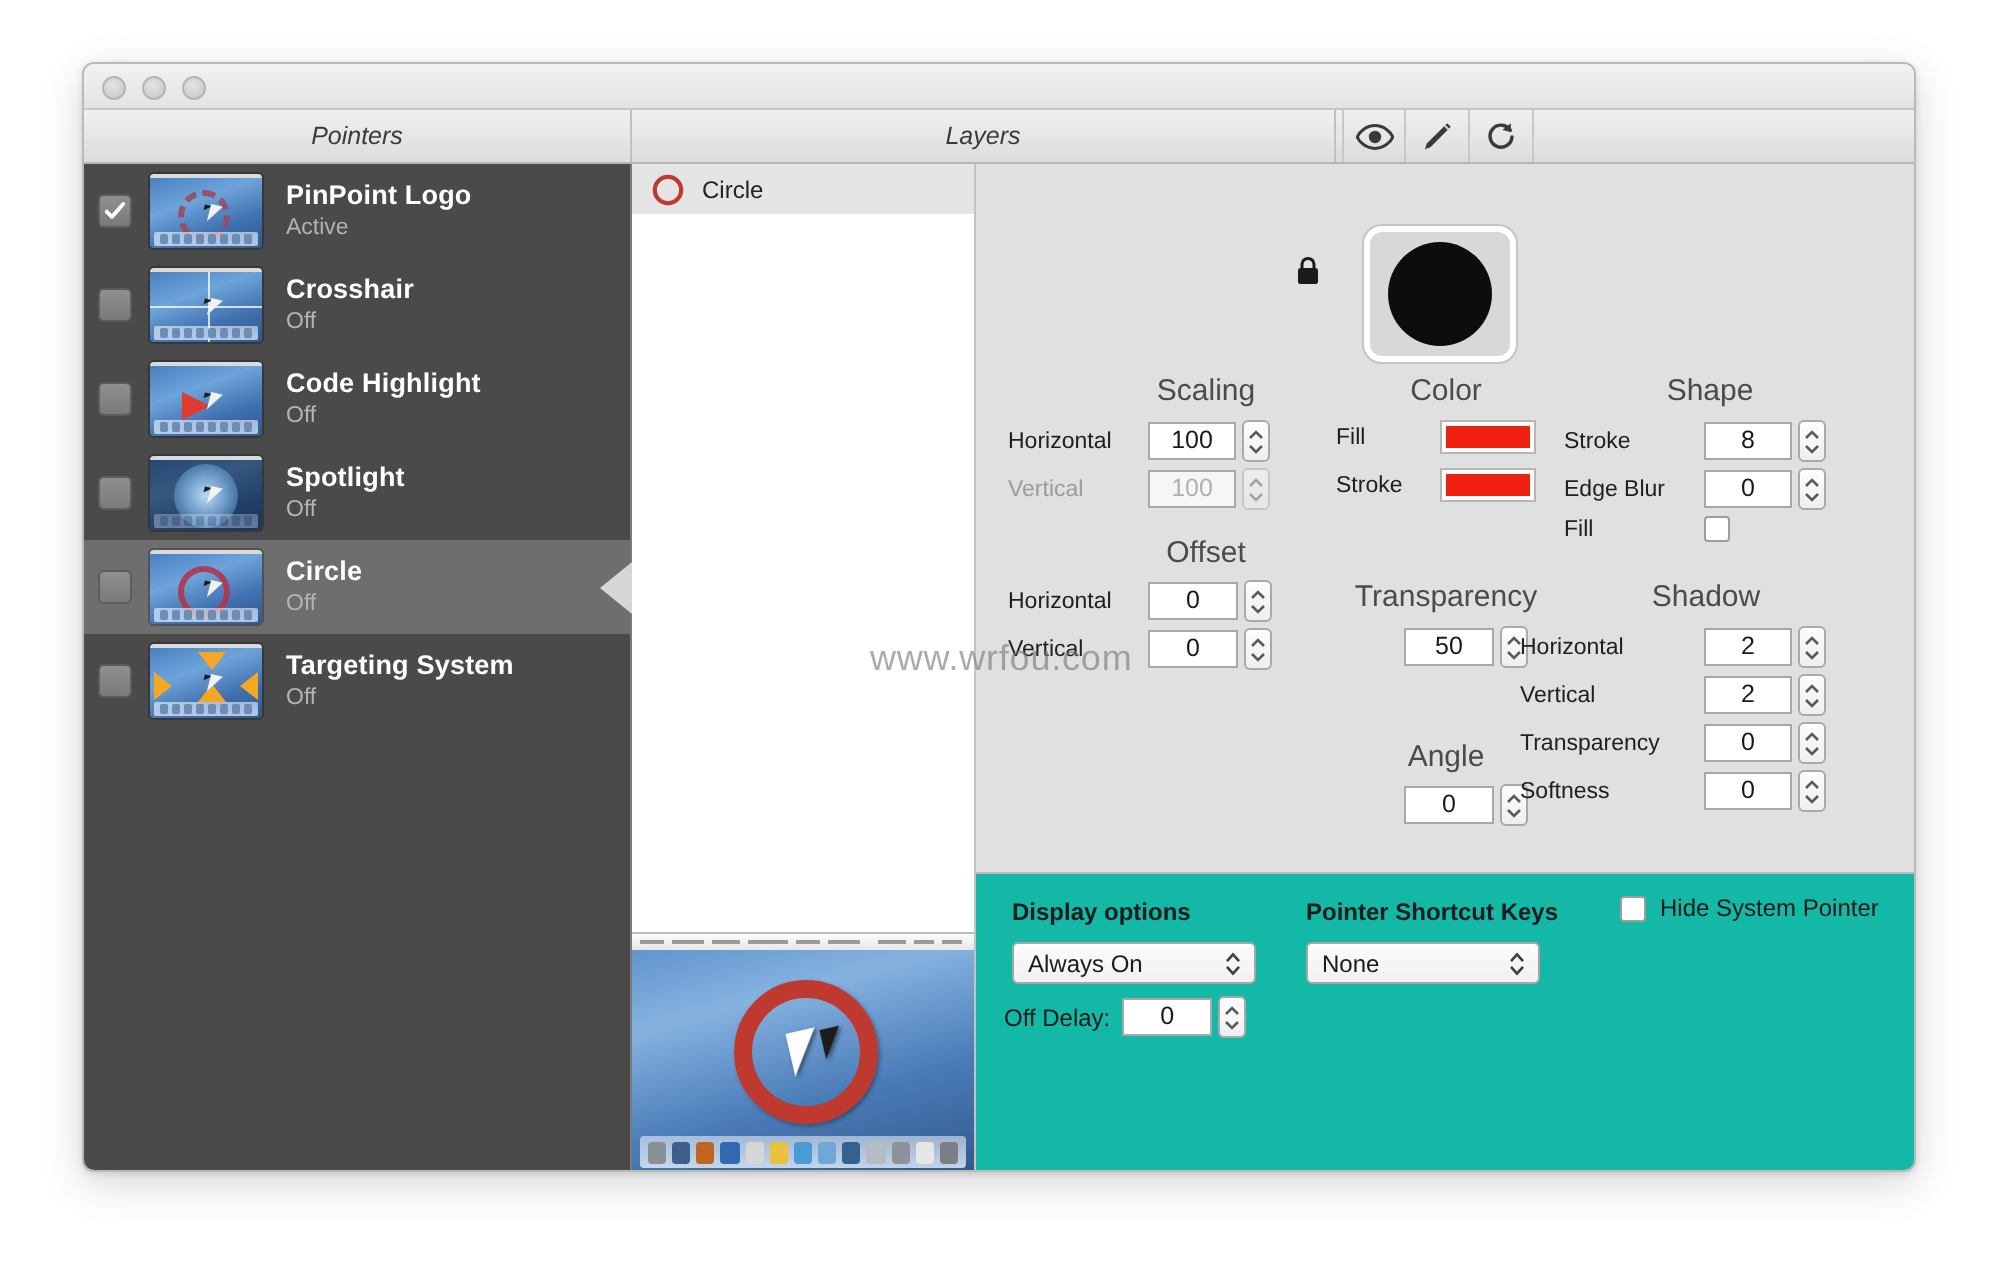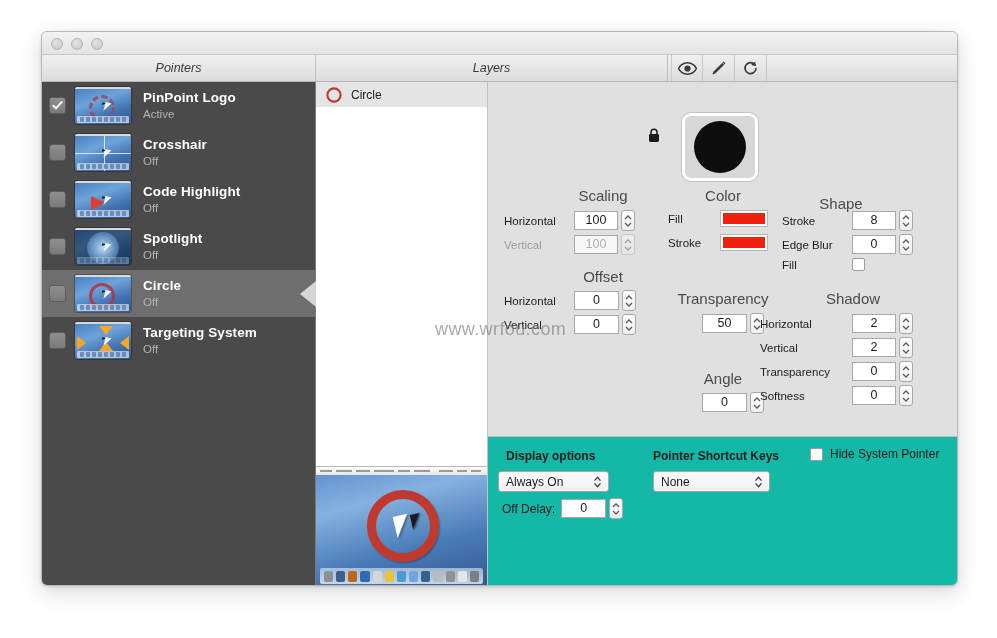--- a/index.html
+++ b/index.html
@@ -646,21 +646,21 @@
           <span class="stepper">
             <svg width="8" height="5" viewBox="0 0 8 5">
                 <path d="M1 4 L4 1 L7 4" fill="none" stroke="#5a5a5a" stroke-width="1.3"></path>
               </svg>
             <svg width="8" height="5" viewBox="0 0 8 5">
                 <path d="M1 1 L4 4 L7 1" fill="none" stroke="#5a5a5a" stroke-width="1.3"></path>
               </svg>
           </span>
         </div>
 
-        <div class="grp-title" style="left:298px; top:105px; width:110px;margin-top:8px;">Shape</div>
+        <div class="grp-title" style="left:312px; top:105px; width:110px;">Shape</div>
 
         <div class="fld" style="left:294px; top:128px;">
           <span class="lab" style="width:64px">Stroke</span>
           <span class="num">8</span>
           <span class="stepper">
             <svg width="8" height="5" viewBox="0 0 8 5">
                 <path d="M1 4 L4 1 L7 4" fill="none" stroke="#5a5a5a" stroke-width="1.3"></path>
               </svg>
             <svg width="8" height="5" viewBox="0 0 8 5">
                 <path d="M1 1 L4 4 L7 1" fill="none" stroke="#5a5a5a" stroke-width="1.3"></path>
@@ -738,21 +738,21 @@
                 <path d="M1 1 L4 4 L7 1" fill="none" stroke="#5a5a5a" stroke-width="1.3"></path>
               </svg>
           </span>
         </div>
 
       </div>
 
       <div id="options">
         <div class="opt-title" style="left:18px; top:12px;">Display options</div>
 
-        <div class="select" style="left:10px; top:34px; width:111px;">
+        <div class="select" style="left:18px; top:34px; width:122px;">
           <span>Always On</span>
           <span class="arrows">
             <svg width="9" height="14" viewBox="0 0 9 14">
               <path d="M1.5 5.6 L4.5 2.2 L7.5 5.6" fill="none" stroke="#3d3d3d" stroke-width="1.3"></path>
               <path d="M1.5 8.4 L4.5 11.8 L7.5 8.4" fill="none" stroke="#3d3d3d" stroke-width="1.3"></path>
             </svg>
           </span>
         </div>
 
         <div class="opt-row" style="left:14px; top:61px;">

